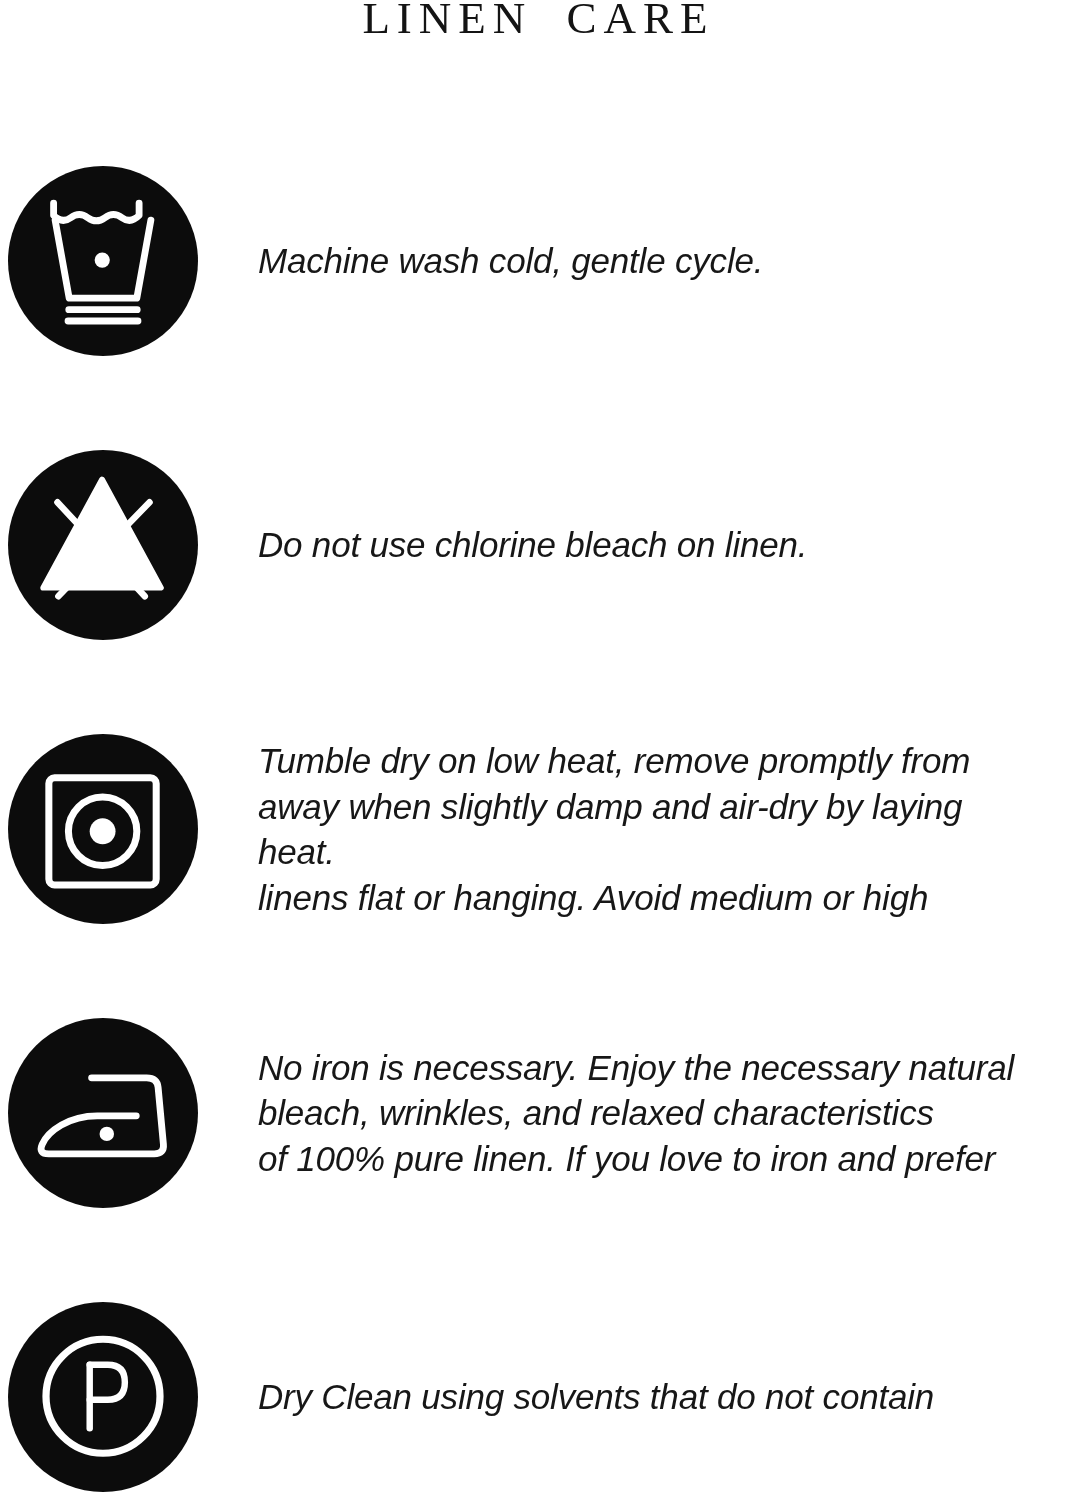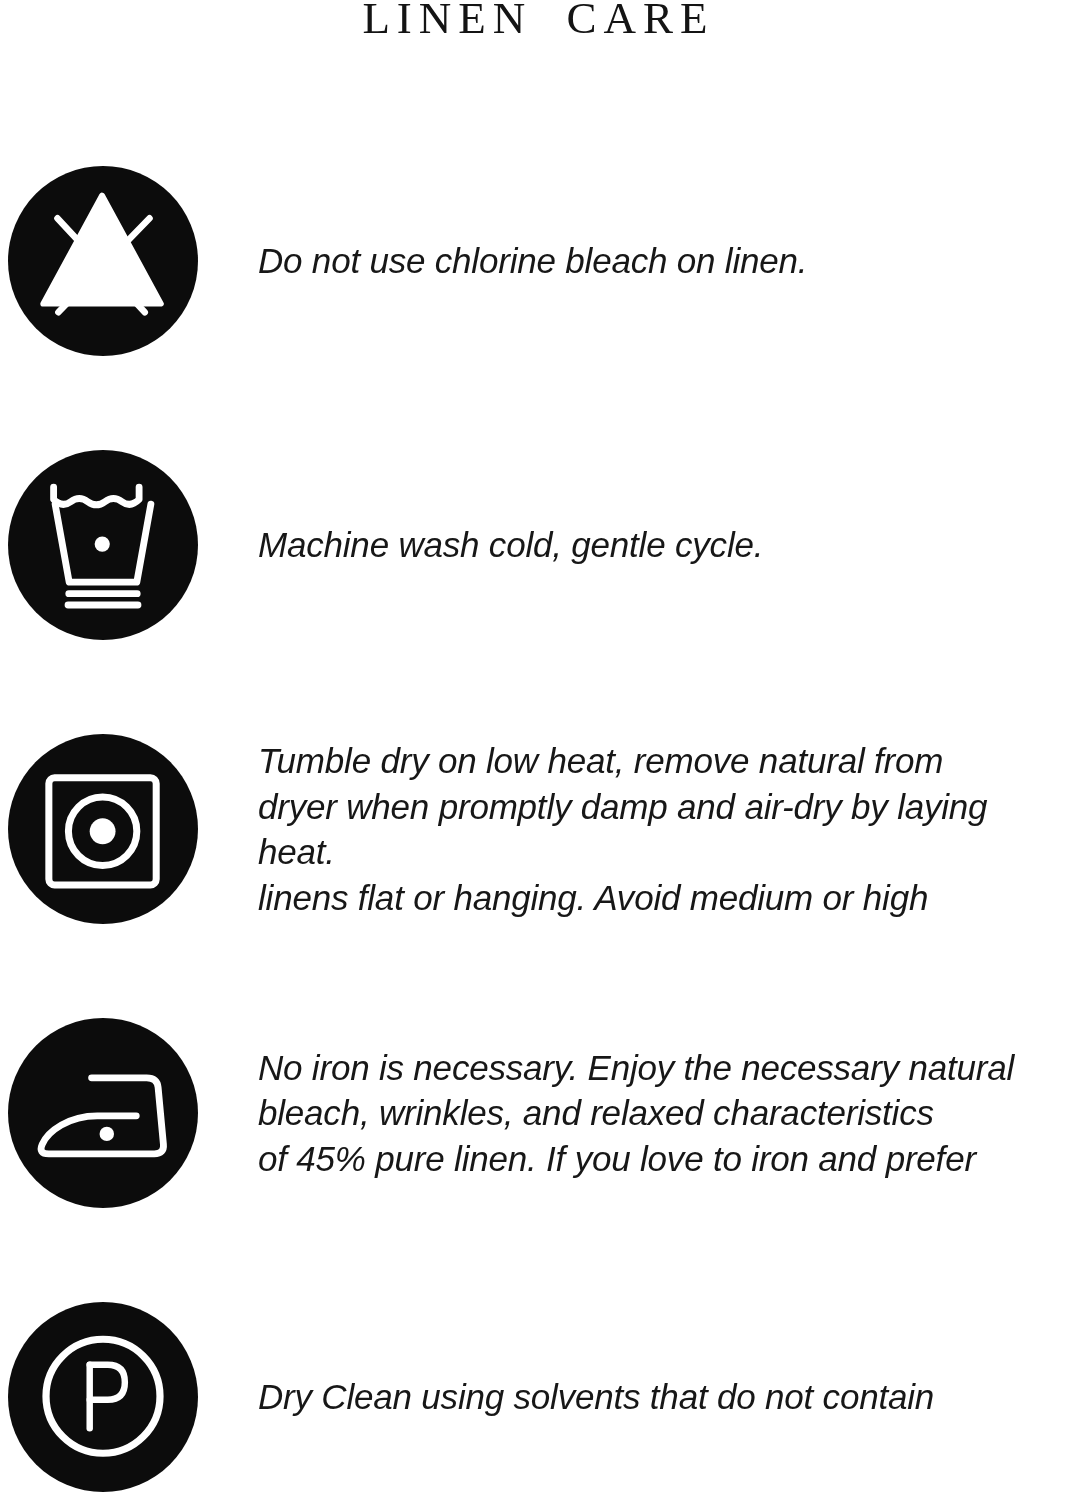--- a/index.html
+++ b/index.html
@@ -55,79 +55,79 @@
 <main class="card">
 
   <h1 class="title">LINEN CARE</h1>
 
   <section class="rows">
 
     <div class="row">
       <span class="badge">
         <svg viewBox="0 0 100 100" aria-hidden="true">
           <circle cx="50" cy="50" r="50" fill="#0c0c0c"></circle>
-          <path d="M49.5,15.5 L80.5,72.5 H18.5 Z" fill="#ffffff" stroke="#ffffff" stroke-width="3" stroke-linejoin="round"></path>
-          <g stroke="#ffffff" stroke-width="3.4" stroke-linecap="round">
-            <path d="M26,27.5 L72,77"></path>
-            <path d="M74.5,27.5 L26.5,77"></path>
-          </g>
-        </svg>
-      </span>
-      <div class="caption">
-        <div class="ln">Do not use chlorine bleach on linen.</div>
-      </div>
-    </div>
-
-    <div class="row">
-      <span class="badge">
-        <svg viewBox="0 0 100 100" aria-hidden="true">
-          <circle cx="50" cy="50" r="50" fill="#0c0c0c"></circle>
           <g fill="none" stroke="#ffffff" stroke-width="3.6" stroke-linecap="round" stroke-linejoin="round">
             <path d="M24,19.5 V26 q4.5,4.5 9,1.2 t9,0 t9,0 t9,0 t9,-1.2 V19.5"></path>
             <path d="M24.8,28.5 L32.2,69.5 H67.8 L75.2,28.5"></path>
             <path d="M32,75.6 H68"></path>
             <path d="M31.6,81.6 H68.4"></path>
           </g>
           <circle cx="49.6" cy="49.5" r="4" fill="#ffffff"></circle>
         </svg>
       </span>
       <div class="caption">
         <div class="ln">Machine wash cold, gentle cycle.</div>
       </div>
     </div>
 
     <div class="row">
       <span class="badge">
         <svg viewBox="0 0 100 100" aria-hidden="true">
           <circle cx="50" cy="50" r="50" fill="#0c0c0c"></circle>
+          <path d="M49.5,15.5 L80.5,72.5 H18.5 Z" fill="#ffffff" stroke="#ffffff" stroke-width="3" stroke-linejoin="round"></path>
+          <g stroke="#ffffff" stroke-width="3.4" stroke-linecap="round">
+            <path d="M26,27.5 L72,77"></path>
+            <path d="M74.5,27.5 L26.5,77"></path>
+          </g>
+        </svg>
+      </span>
+      <div class="caption">
+        <div class="ln">Do not use chlorine bleach on linen.</div>
+      </div>
+    </div>
+
+    <div class="row">
+      <span class="badge">
+        <svg viewBox="0 0 100 100" aria-hidden="true">
+          <circle cx="50" cy="50" r="50" fill="#0c0c0c"></circle>
           <rect x="21.5" y="23" width="56.5" height="56.5" rx="3" fill="none" stroke="#ffffff" stroke-width="3.7"></rect>
           <circle cx="49.8" cy="51.2" r="18" fill="none" stroke="#ffffff" stroke-width="3.7"></circle>
           <circle cx="49.8" cy="51.2" r="6.8" fill="#ffffff"></circle>
         </svg>
       </span>
       <div class="caption">
-        <div class="ln">Tumble dry on low heat, remove natural from</div>
-        <div class="ln">dryer when promptly damp and air-dry by laying</div>
+        <div class="ln">Tumble dry on low heat, remove promptly from</div>
+        <div class="ln">away when slightly damp and air-dry by laying</div>
         <div class="ln">heat.</div>
         <div class="ln">linens flat or hanging. Avoid medium or high</div>
       </div>
     </div>
 
     <div class="row">
       <span class="badge">
         <svg viewBox="0 0 100 100" aria-hidden="true">
           <circle cx="50" cy="50" r="50" fill="#0c0c0c"></circle>
           <path d="M44,31.5 H73 Q78.5,31.5 79,36.5 L81.8,66.5 Q82.3,71.5 77,71.5 H21.5 Q15.8,71.5 18,66.5 C21,59.5 32,51.5 47,51.5 H67.5" fill="none" stroke="#ffffff" stroke-width="3.6" stroke-linecap="round" stroke-linejoin="round"></path>
           <circle cx="52" cy="61" r="3.8" fill="#ffffff"></circle>
         </svg>
       </span>
       <div class="caption">
         <div class="ln">No iron is necessary. Enjoy the necessary natural</div>
         <div class="ln">bleach, wrinkles, and relaxed characteristics</div>
-        <div class="ln">of 45% pure linen. If you love to iron and prefer</div>
+        <div class="ln">of 100% pure linen. If you love to iron and prefer</div>
       </div>
     </div>
 
     <div class="row">
       <span class="badge">
         <svg viewBox="0 0 100 100" aria-hidden="true">
           <circle cx="50" cy="50" r="50" fill="#0c0c0c"></circle>
           <circle cx="50" cy="49.6" r="30" fill="none" stroke="#ffffff" stroke-width="3.8"></circle>
           <g fill="none" stroke="#ffffff" stroke-width="3.4" stroke-linecap="round" stroke-linejoin="round">
             <path d="M43,33 V66.5"></path>

